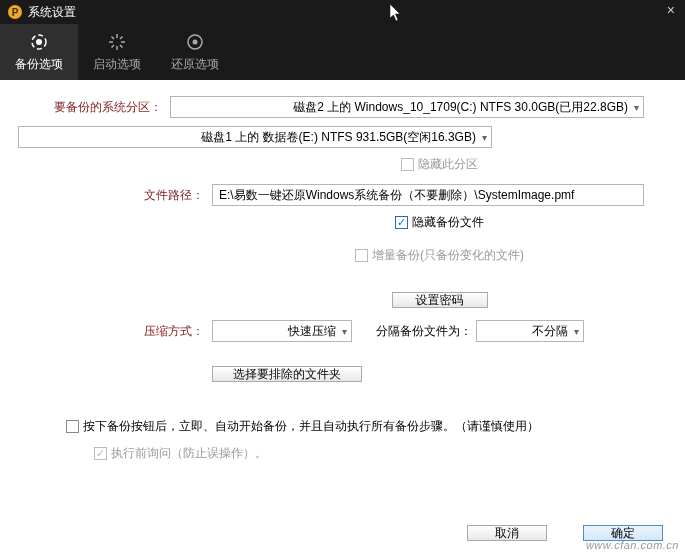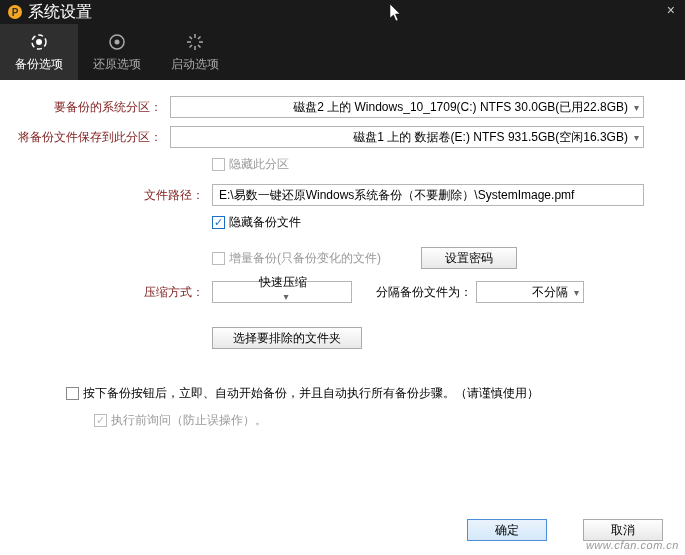--- a/index.html
+++ b/index.html
@@ -26,21 +26,21 @@
   border-radius: 50%;
   background: #f5a623;
   color: #333;
   font-size: 10px;
   font-weight: bold;
   display: inline-flex;
   align-items: center;
   justify-content: center;
   margin-right: 6px;
 }
-.titlebar .title { font-size: 16px; }
+.titlebar .title { font-size: 12px; }
 .titlebar .close {
   position: absolute;
   right: 10px; top: 2px;
   color: #ccc;
   font-size: 14px;
   cursor: pointer;
 }
 .cursor-arrow {
   position: absolute;
   left: 390px; top: 4px;
@@ -100,21 +100,21 @@
   justify-content: flex-end;
   border: 1px solid #b5b5b5;
   background: #fff;
   height: 22px;
   padding: 0 4px 0 6px;
   cursor: pointer;
   font-size: 12px;
 }
 .dropdown .arrow { color: #666; font-size: 10px; margin-left: 6px; }
 .dropdown.full { width: 474px; }
-.dropdown.small { width: 140px; flex-direction: column; }
+.dropdown.small { width: 140px; }
 .dropdown.xsmall { width: 108px; }
 .textinput {
   border: 1px solid #b5b5b5;
   background: #fff;
   height: 22px;
   padding: 0 6px;
   font-size: 12px;
   width: 474px;
 }
 .checkbox {
@@ -131,36 +131,36 @@
   justify-content: center;
   font-size: 11px;
   line-height: 1;
 }
 .checkbox.checked .box { color: #1a6fc4; border-color: #1a6fc4; }
 .checkbox.disabled { color: #999; }
 .checkbox.disabled .box { border-color: #bbb; color: #bbb; }
 .btn {
   border: 1px solid #aaa;
   background: linear-gradient(#fefefe, #e8e8e8);
-  height: 22px;
+  height: 16px;
   padding: 0 16px;
   font-size: 12px;
   cursor: pointer;
   display: inline-flex;
   align-items: center;
   justify-content: center;
   min-width: 96px;
 }
 .btn.primary {
   border: 1px solid #4a8fd8;
   background: linear-gradient(#eaf3fc, #d4e8fa);
   min-width: 80px;
 }
-.indent-row { padding-left: 194px; margin-bottom: 10px; }
-.indent-row2 { padding-left: 194px; margin-bottom: 12px; display: flex; align-items: center; gap: 40px; }
+.indent-row { padding-left: 194px; margin-bottom: 10px; text-align: center; }
+.indent-row2 { padding-left: 194px; margin-bottom: 12px; display: flex; align-items: center; gap: 28px; flex-direction: column; }
 .auto-row {
   padding-left: 48px;
   margin-top: 36px;
   display: flex;
   align-items: center;
   gap: 4px;
 }
 .auto-sub-row {
   padding-left: 76px;
   margin-top: 10px;
@@ -198,63 +198,62 @@
 
 <div class="tabbar">
   <div class="tab active">
     <span class="tab-icon">
       <svg width="20" height="20" viewBox="0 0 20 20">
           <circle cx="10" cy="10" r="7" stroke="#fff" stroke-width="1.5" fill="none" stroke-dasharray="5 3"></circle>
           <circle cx="10" cy="10" r="3" fill="#fff"></circle>
         </svg>
     </span>
     <span class="tab-label">备份选项</span>
-  </div>
-  <div class="tab">
-    <span class="tab-icon">
-      <svg width="20" height="20" viewBox="0 0 20 20">
-          <circle cx="10" cy="10" r="7" stroke="#aaa" stroke-width="1.5" fill="none"></circle>
-          <circle cx="10" cy="10" r="2.5" fill="#aaa"></circle>
-        </svg>
-    </span>
-    <span class="tab-label">还原选项</span>
   </div>
   <div class="tab">
     <span class="tab-icon">
       <svg width="20" height="20" viewBox="0 0 20 20">
           <g stroke="#aaa" stroke-width="1.5">
             <line x1="10" y1="2" x2="10" y2="6"></line>
             <line x1="10" y1="14" x2="10" y2="18"></line>
             <line x1="2" y1="10" x2="6" y2="10"></line>
             <line x1="14" y1="10" x2="18" y2="10"></line>
             <line x1="4.5" y1="4.5" x2="7" y2="7"></line>
             <line x1="13" y1="13" x2="15.5" y2="15.5"></line>
             <line x1="4.5" y1="15.5" x2="7" y2="13"></line>
             <line x1="13" y1="7" x2="15.5" y2="4.5"></line>
           </g>
         </svg>
     </span>
     <span class="tab-label">启动选项</span>
   </div>
+  <div class="tab">
+    <span class="tab-icon">
+      <svg width="20" height="20" viewBox="0 0 20 20">
+          <circle cx="10" cy="10" r="7" stroke="#aaa" stroke-width="1.5" fill="none"></circle>
+          <circle cx="10" cy="10" r="2.5" fill="#aaa"></circle>
+        </svg>
+    </span>
+    <span class="tab-label">还原选项</span>
+  </div>
 </div>
 
 <div class="content">
 
   <div class="row">
     <div class="label-col">要备份的系统分区：</div>
     <div class="field-col">
       <div class="dropdown full">
         <span>磁盘2 上的 Windows_10_1709(C:) NTFS 30.0GB(已用22.8GB)</span>
         <span class="arrow">▾</span>
       </div>
     </div>
   </div>
 
   <div class="row">
-    <div class="label-col">将备份文件保存到此分区：</div>
     <div class="field-col">
       <div class="dropdown full">
         <span>磁盘1 上的 数据卷(E:) NTFS 931.5GB(空闲16.3GB)</span>
         <span class="arrow">▾</span>
       </div>
     </div>
   </div>
 
   <div class="indent-row">
     <label class="checkbox disabled">
@@ -316,17 +315,17 @@
   <div class="auto-sub-row">
     <label class="checkbox checked disabled">
       <span class="box">✓</span>
       <span>执行前询问（防止误操作）。</span>
     </label>
   </div>
 
 </div>
 
 <div class="footer">
+  <button class="btn" style="min-width:80px">取消</button>
   <button class="btn primary">确定</button>
-  <button class="btn" style="min-width:80px">取消</button>
 </div>
 
 <div class="watermark">www.cfan.com.cn</div>
 
 </body></html>

